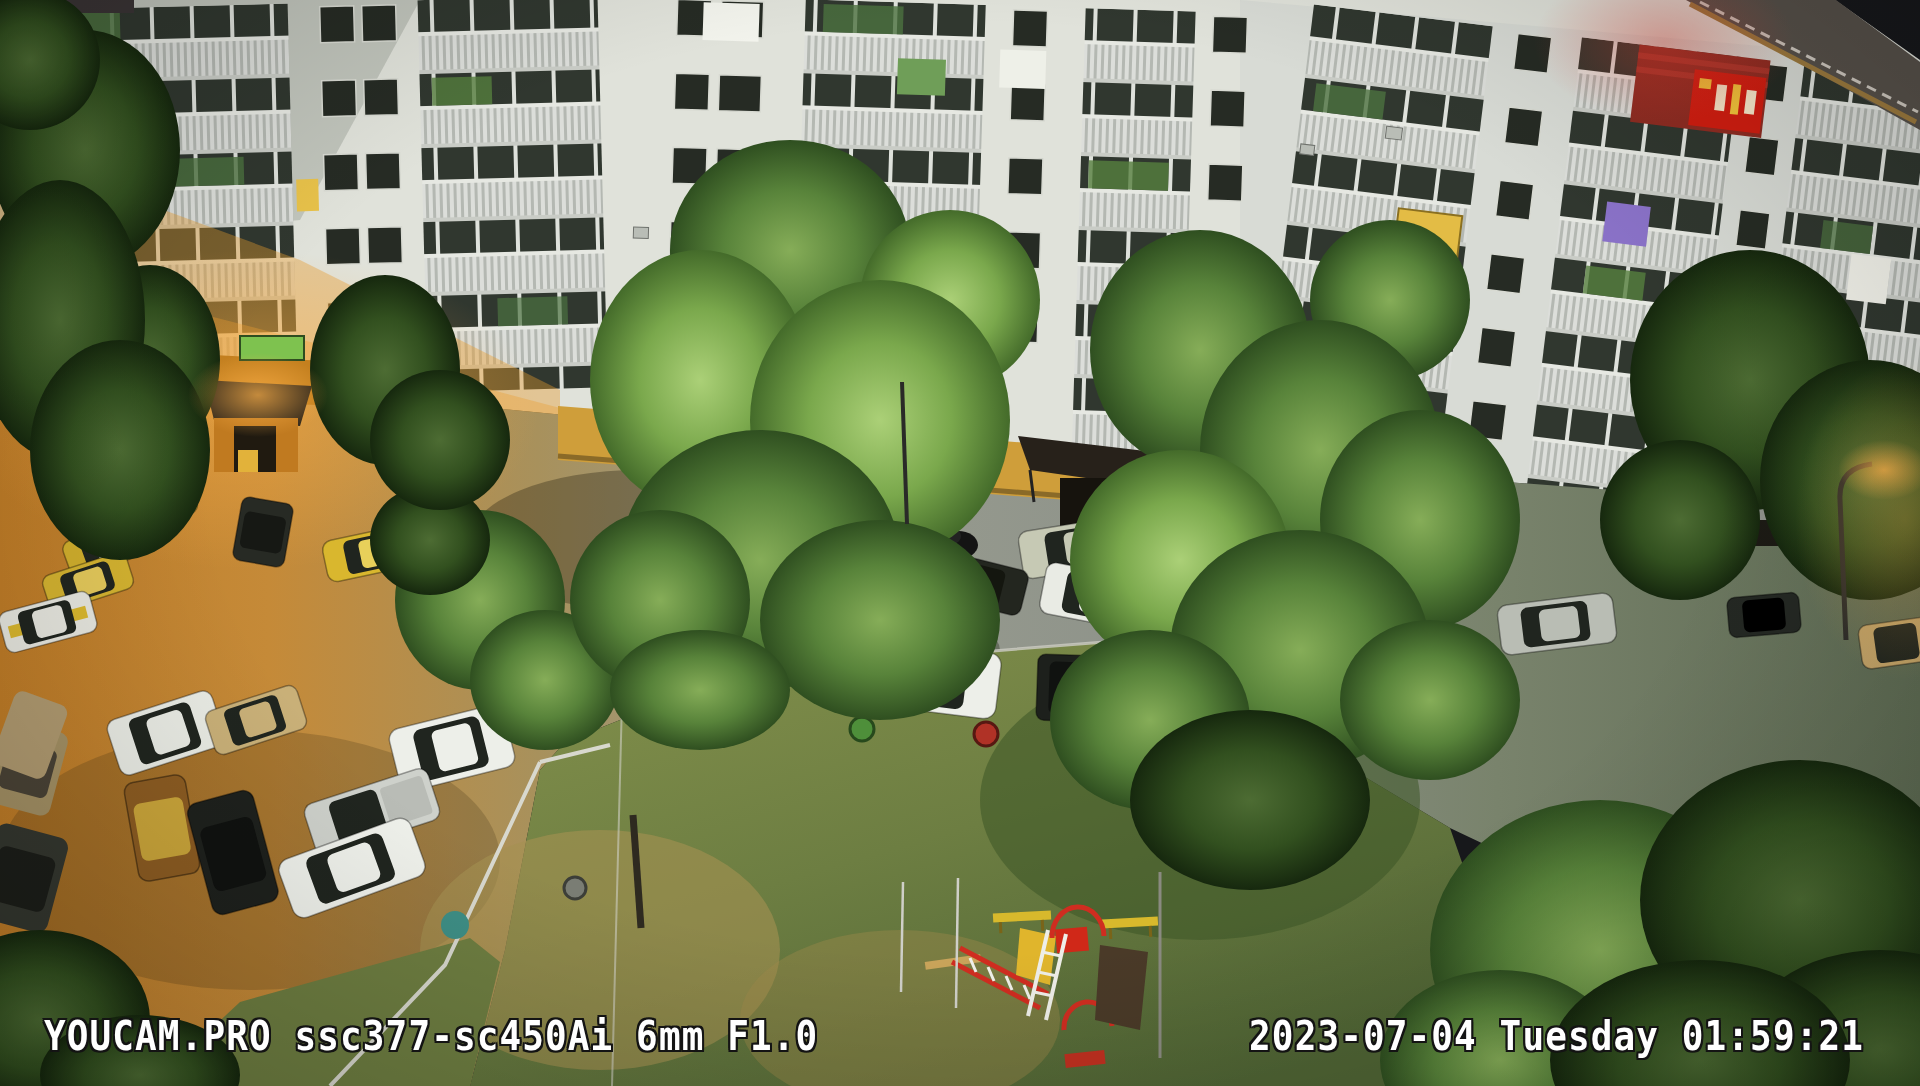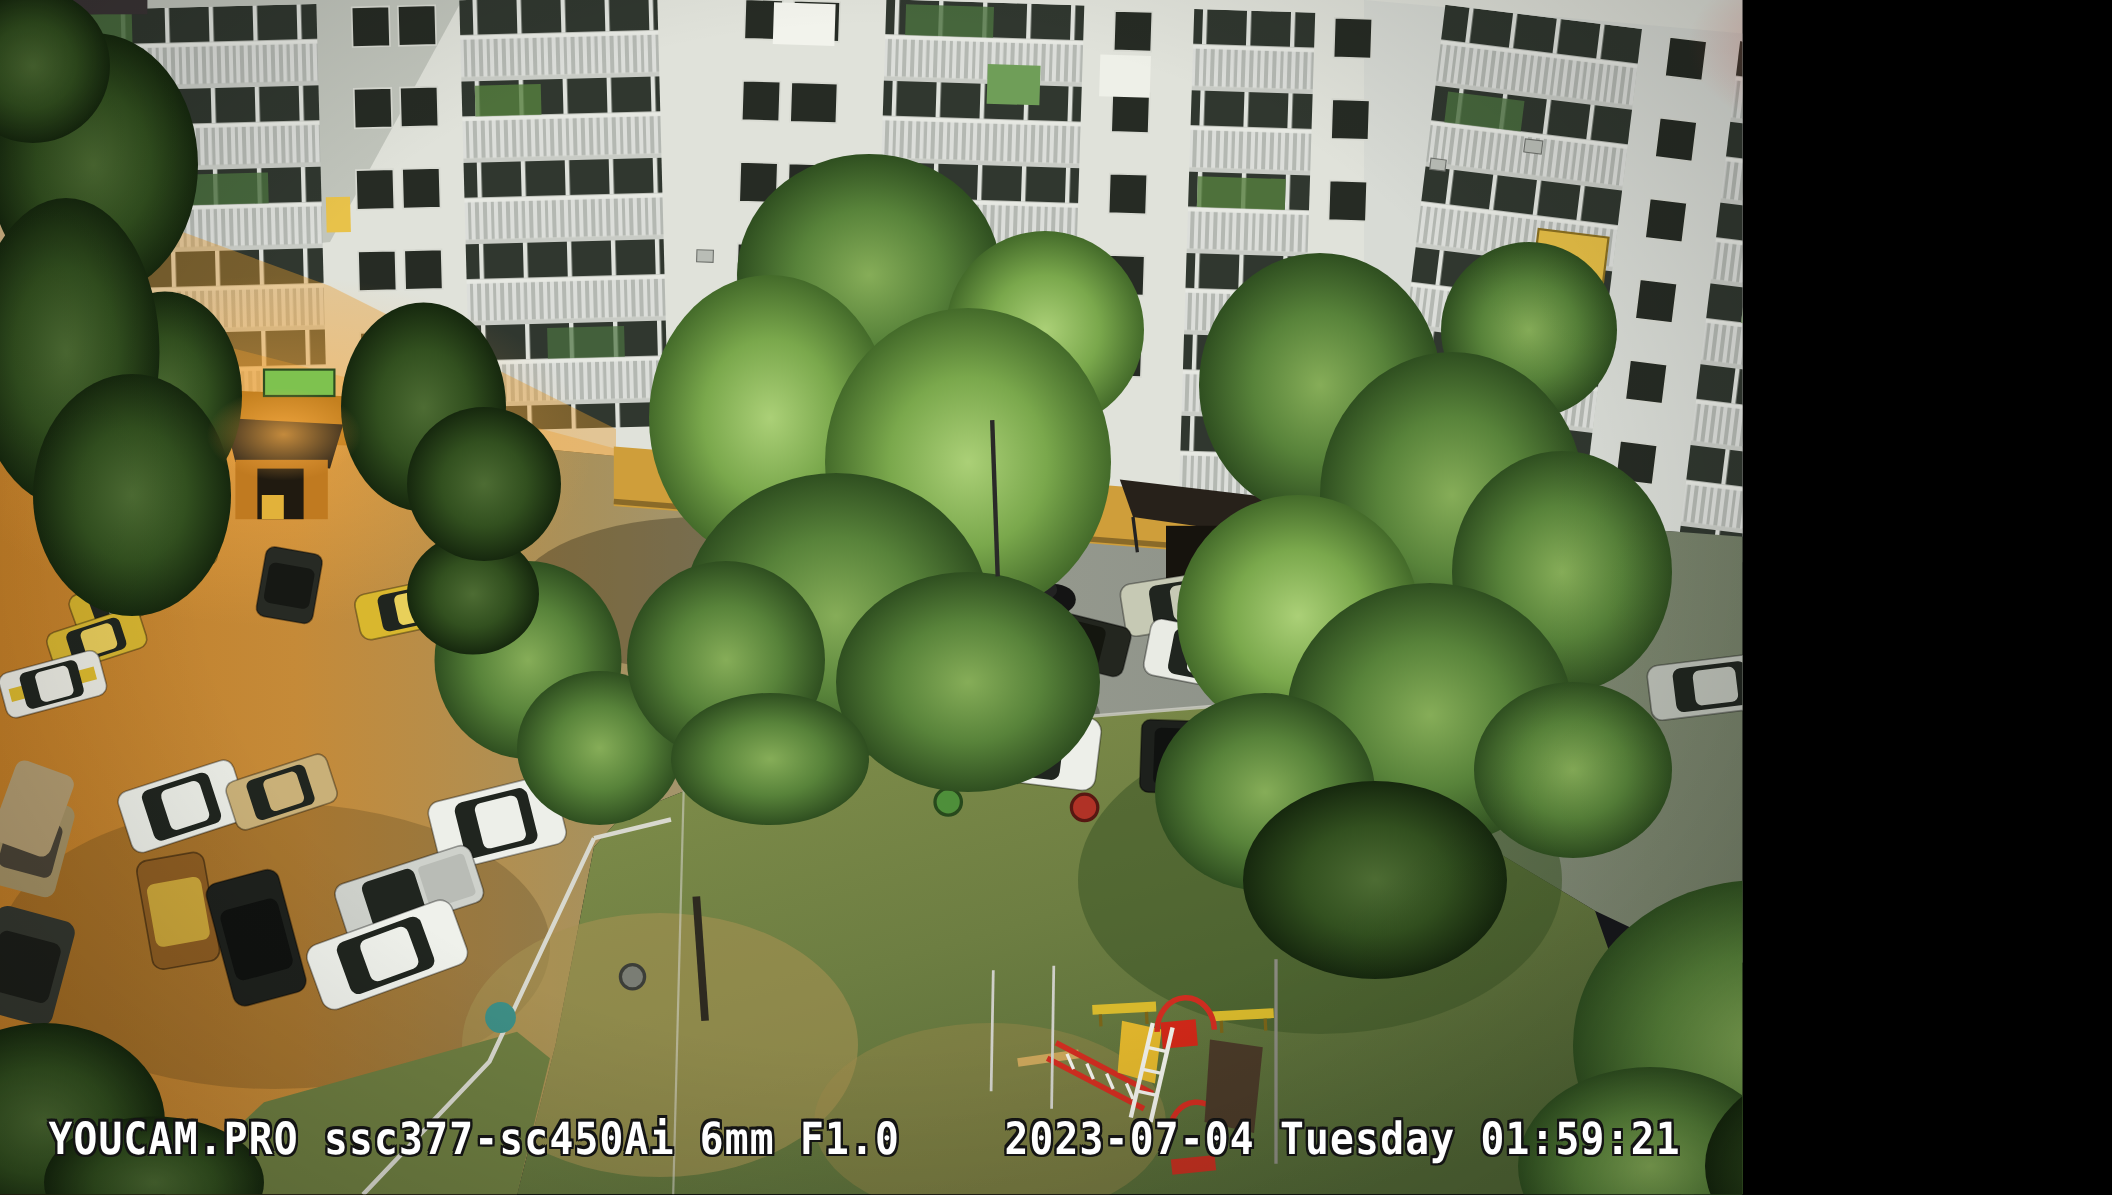--- a/index.html
+++ b/index.html
@@ -1,16 +1,16 @@
 <!DOCTYPE html>
 <html><head>
 <meta charset="utf-8">
 <style>
   html,body{margin:0;padding:0;background:#000;}
-  .stage{position:relative;width:1584px;height:1086px;overflow:hidden;background:#17181b;font-family:"DejaVu Sans",sans-serif;}
+  .stage{position:relative;width:1920px;height:1086px;overflow:hidden;background:#17181b;font-family:"DejaVu Sans",sans-serif;}
   .stage svg{position:absolute;left:0;top:0;}
   .osd{
     position:absolute;
     font-family:"DejaVu Sans Mono",monospace;
     font-weight:bold;
     font-size:36px;
     letter-spacing:1.1px;
     color:#ffffff;
     white-space:pre;
     transform:scaleY(1.12);

